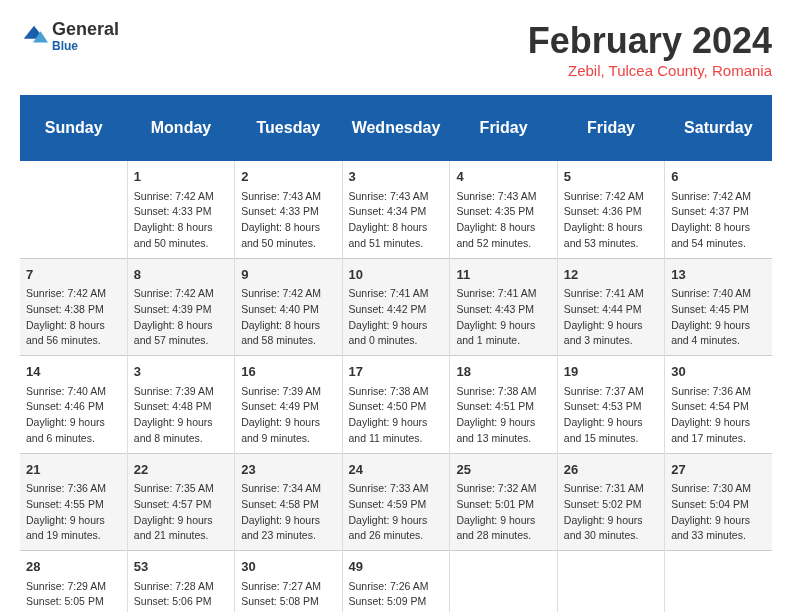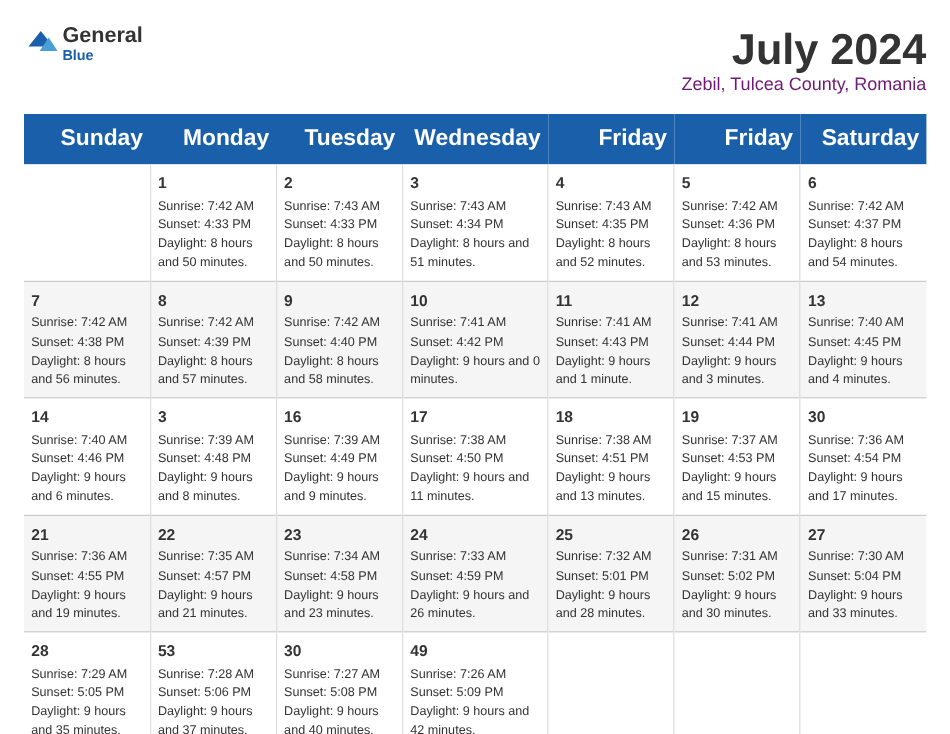--- a/index.html
+++ b/index.html
@@ -44,35 +44,35 @@
     .title-block {
       text-align: right;
     }
     .title-month {
       font-size: 36px;
       font-weight: bold;
       color: #333;
     }
     .title-location {
       font-size: 15px;
-      color: #701a75;
+      color: #ef4444;
     }
     table {
       width: 100%;
       border-collapse: collapse;
       font-size: 11px;
     }
     thead tr {
       background: #1a5faa;
       color: #fff;
     }
     thead th {
-      padding: 10px 6px;
-      text-align: right;
-      font-size: 19px;
+      padding: 24px 6px;
+      text-align: center;
+      font-size: 16px;
       font-weight: bold;
     }
     tbody tr {
       border-bottom: 1px solid #ccc;
     }
     tbody tr:nth-child(odd) {
       background: #fff;
     }
     tbody tr:nth-child(even) {
       background: #f5f5f5;
@@ -105,21 +105,21 @@
     <svg class="logo-icon" viewBox="0 0 30 30">
       <polygon points="15,4 26,18 4,18" fill="#1a5faa"></polygon>
       <polygon points="22,10 30,22 14,22" fill="#4a9fd4"></polygon>
     </svg>
     <div class="logo-text">
       <span class="logo-general">General</span>
       <span class="logo-blue">Blue</span>
     </div>
   </div>
   <div class="title-block">
-    <div class="title-month">July 2024</div>
+    <div class="title-month">February 2024</div>
     <div class="title-location">Zebil, Tulcea County, Romania</div>
   </div>
 </div>
 
 <table>
   <thead>
     <tr>
     <th>Sunday</th>
         <th>Monday</th>
         <th>Tuesday</th>

